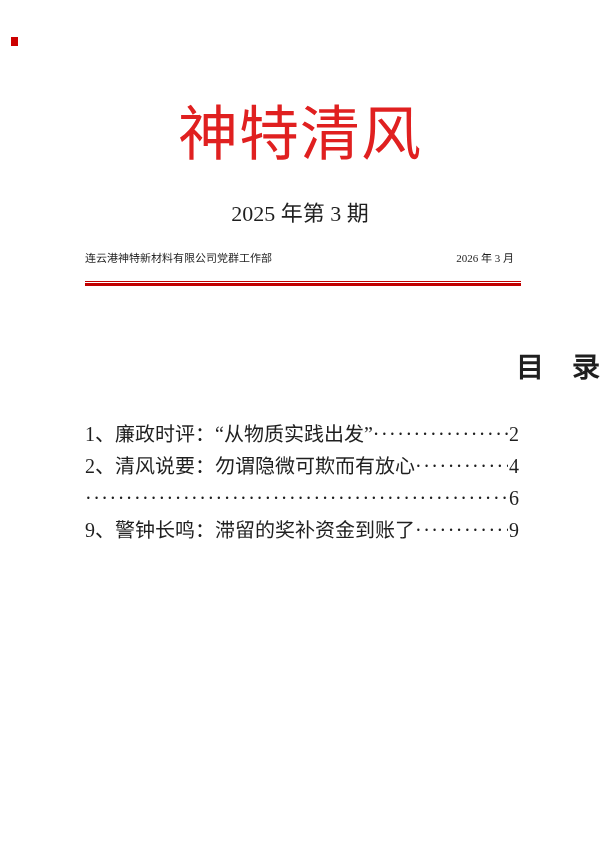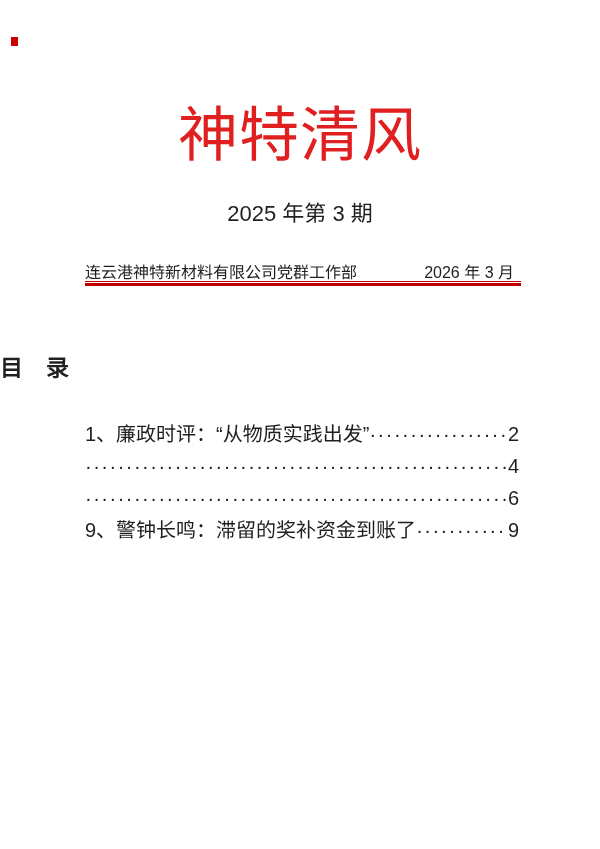--- a/index.html
+++ b/index.html
@@ -8,21 +8,21 @@
     --mark-red:#cc0000;
     --text:#1f1f1f;
     --paper:#ffffff;
   }
   *{margin:0;padding:0;box-sizing:border-box;}
   html,body{background:#ffffff;}
   .page{
     position:relative;
     width:600px;height:627px;
     background:var(--paper);
-    font-family:Liberation Sans, sans-serif;
+    font-family:Liberation Serif, serif;
     color:var(--text);
     overflow:hidden;
   }
   .corner-mark{
     position:absolute;left:11px;top:37px;
     width:7px;height:9px;
     background:var(--mark-red);
   }
   .masthead-title{
     position:absolute;left:0;top:98px;width:600px;
@@ -35,34 +35,33 @@
   }
   .issue-line{
     position:absolute;left:0;top:203px;width:600px;
     text-align:center;
     font-size:22px;line-height:22px;
     color:var(--text);
   }
   .pub-row{
     position:absolute;left:85px;top:248px;width:436px;
     display:flex;justify-content:space-between;align-items:baseline;
-    font-size:16px;line-height:20px;
+    font-size:11px;line-height:20px;
     color:var(--text);
-    margin-top:15px;
   }
   .pub-date{padding-right:7px;}
   .red-rule{
     position:absolute;left:85px;top:281px;width:436px;
   }
   .red-rule .thin{height:1px;background:var(--rule-red);}
   .red-rule .thick{height:3px;background:var(--rule-red);margin-top:1px;}
   .toc-heading{
     position:absolute;left:0;top:350px;width:600px;
-    text-align:left;
-    font-size:23px;line-height:36px;
+    text-align:right;
+    font-size:28px;line-height:36px;
     font-weight:700;
     color:var(--text);
     white-space:pre;
   }
   .toc-list{
     position:absolute;left:85px;top:418px;width:434px;
   }
   .toc-row{
     display:flex;align-items:baseline;
     height:32px;line-height:32px;
@@ -110,20 +109,21 @@
 
   <div class="toc-list">
 
       <div class="toc-row">
         <span class="toc-label">1、廉政时评：“从物质实践出发”</span>
         <span class="toc-leader">························································································································</span>
         <span class="toc-page">2</span>
       </div>
 
       <div class="toc-row">
+        <span class="toc-label">2、清风说要：勿谓隐微可欺而有放心</span>
         <span class="toc-leader">························································································································</span>
         <span class="toc-page">4</span>
       </div>
 
       <div class="toc-row">
         <span class="toc-leader">························································································································</span>
         <span class="toc-page">6</span>
       </div>
 
       <div class="toc-row">

